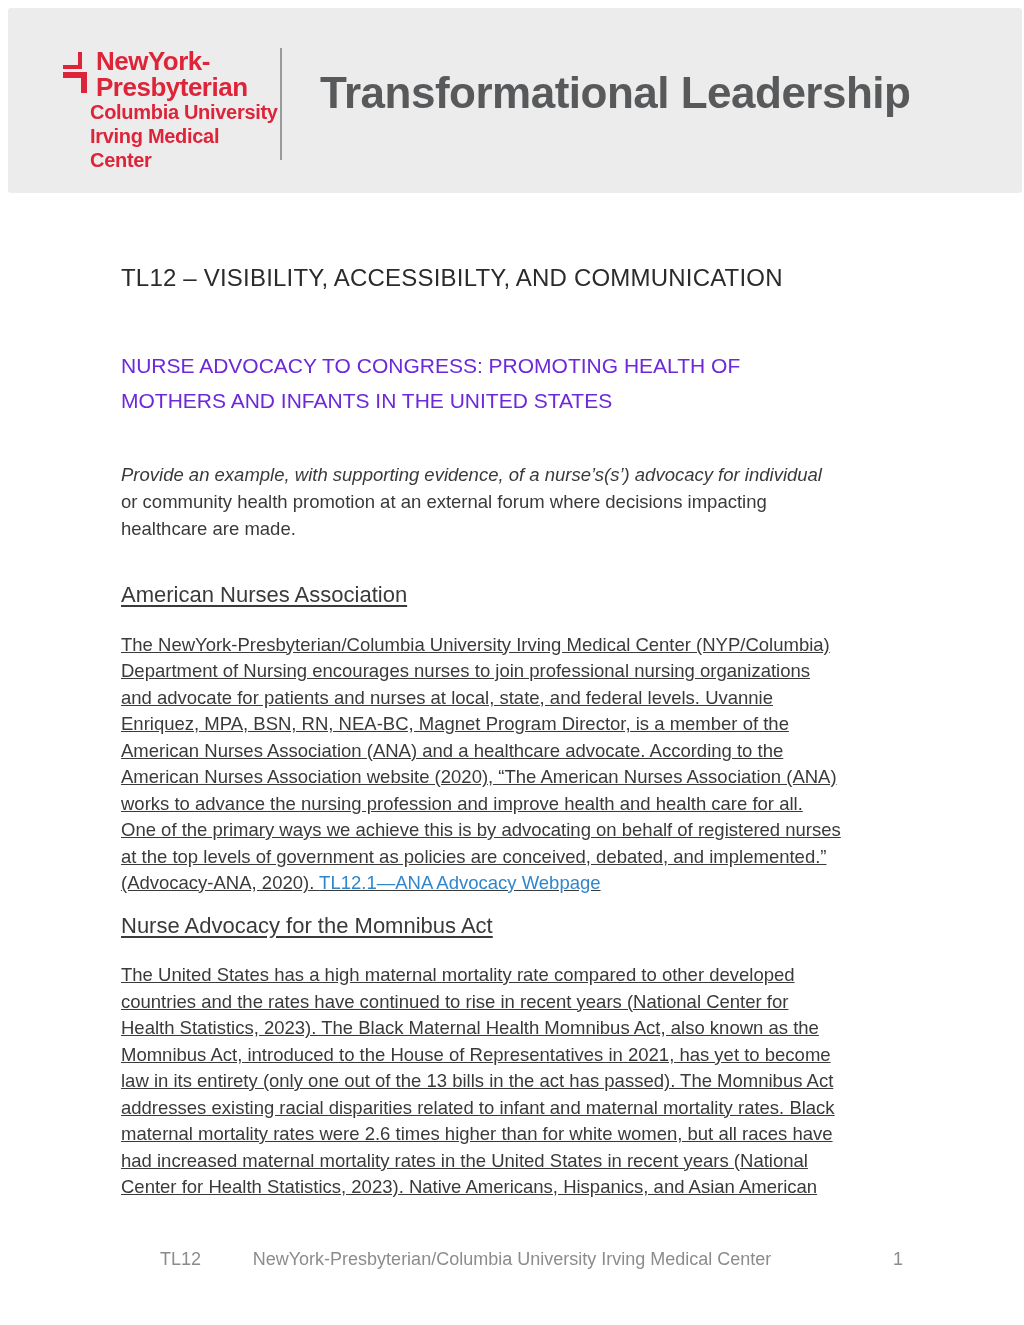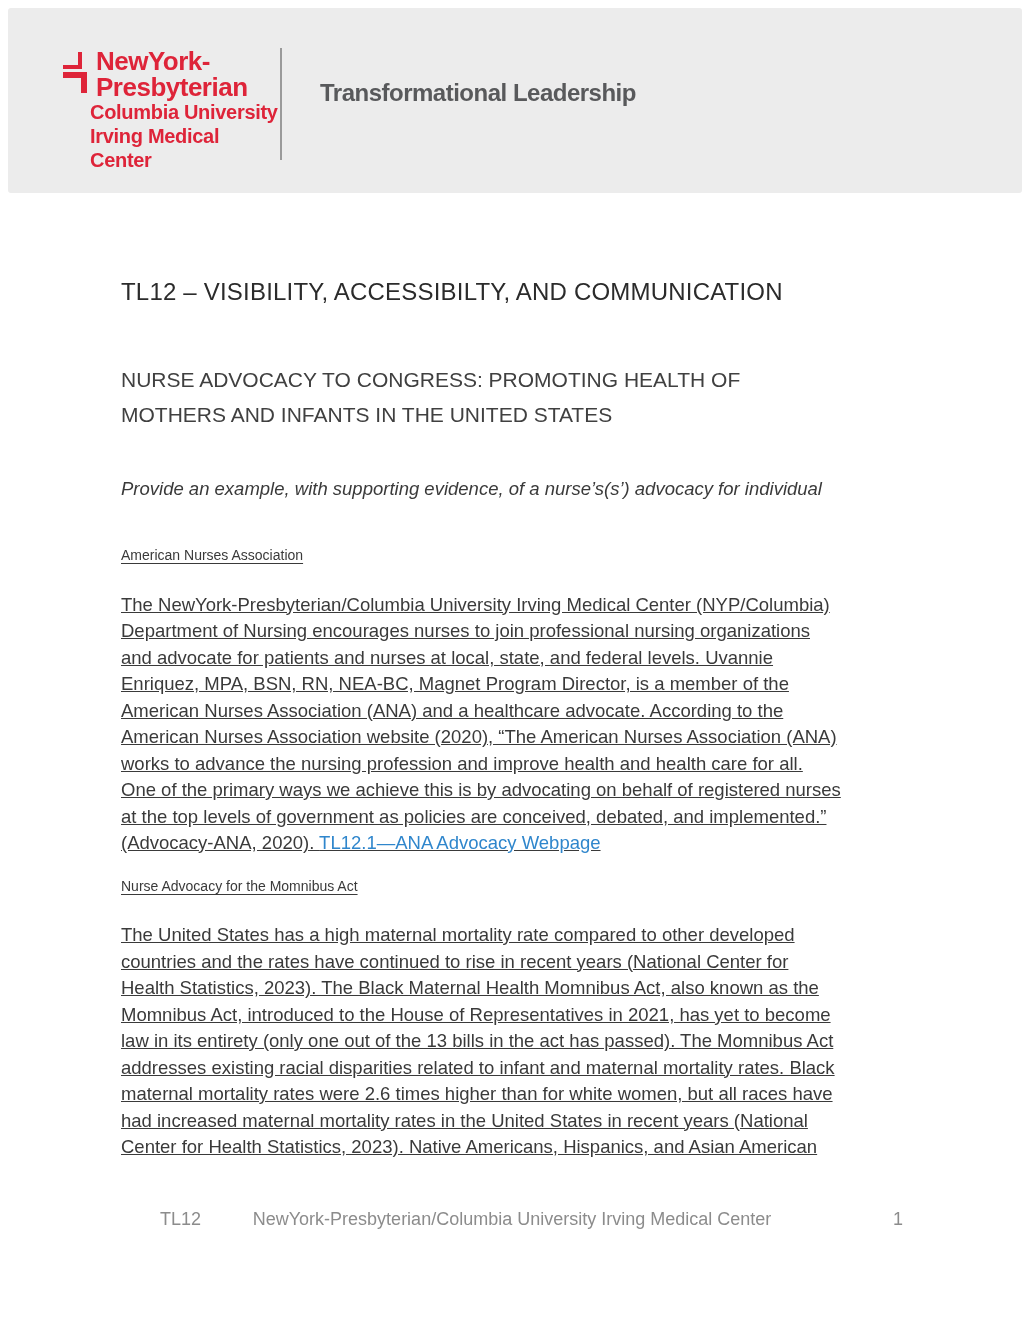--- a/index.html
+++ b/index.html
@@ -25,33 +25,33 @@
   .logo{padding:40px 0 0 55px;width:272px;box-sizing:border-box;}
   .lockup{display:flex;align-items:flex-start;}
   .marks{margin-top:4px;margin-right:9px;}
   .mark-top{width:15px;height:13px;border-right:4px solid var(--brand-red);border-bottom:4px solid var(--brand-red);}
   .mark-bottom{width:18px;height:15px;border-top:6px solid var(--brand-red);border-right:6px solid var(--brand-red);margin-top:3px;}
   .wordmark{color:var(--brand-red);font-weight:bold;font-size:26px;line-height:26px;letter-spacing:-0.5px;}
   .logo-sub{color:var(--brand-red);font-weight:bold;font-size:20px;line-height:24px;margin-left:27px;letter-spacing:-0.3px;}
   .divider{width:2px;height:112px;background:var(--divider-gray);margin-top:40px;}
   .band-title{
     margin:0 0 0 38px;align-self:center;transform:translateY(-8px);
-    font-size:24px;font-weight:bold;color:var(--title-gray);letter-spacing:-0.5px;
+    font-size:44px;font-weight:bold;color:var(--title-gray);letter-spacing:-0.5px;
   }
   
   .content{
     width:805px;margin-left:121px;padding-top:70px;
-    font-size:18.5px;line-height:26.5px;margin-top:14px;
+    font-size:18.5px;line-height:26.5px;
   }
   .doc-title{margin:0;font-size:24px;line-height:30px;font-weight:normal;color:#2b2b2b;letter-spacing:0.2px;white-space:pre-line;}
-  .doc-subtitle{margin:55px 0 0;font-size:21px;line-height:35px;font-weight:normal;color:#404040;white-space:pre-line;}
+  .doc-subtitle{margin:55px 0 0;font-size:21px;line-height:35px;font-weight:normal;color:#6d28d9;white-space:pre-line;}
   .prompt{margin:43px 0 0;line-height:27px;white-space:pre-line;}
   .prompt em{font-style:italic;}
   .prompt .roman{display:block;font-style:normal;}
-  .section-heading{margin:40px 0 0;font-size:14px;font-weight:normal;text-decoration:underline;text-underline-offset:3px;color:var(--body-ink);}
+  .section-heading{margin:40px 0 0;font-size:22px;font-weight:normal;text-decoration:underline;text-underline-offset:3px;color:var(--body-ink);}
   .section-heading.second{margin-top:16px;text-decoration:underline;}
   .para{margin:23px 0 0;white-space:pre-line;text-decoration:underline;}
   .doc-link{color:var(--link-blue);text-decoration:none;cursor:pointer;}
   
   .footer{
     width:782px;margin:48px 0 0 121px;display:flex;align-items:baseline;
     color:var(--footer-gray);font-size:18px;
   }
   .footer .doc-id{width:80px;text-align:right;}
   .footer .org{flex:1;text-align:center;}
@@ -82,21 +82,22 @@
     <div class="divider"></div>
     <h1 class="band-title">Transformational Leadership</h1>
   </header>
 
   <main class="content">
     <h2 class="doc-title">TL12 – VISIBILITY, ACCESSIBILTY, AND COMMUNICATION</h2>
 
     <h3 class="doc-subtitle">NURSE ADVOCACY TO CONGRESS: PROMOTING HEALTH OF
 MOTHERS AND INFANTS IN THE UNITED STATES</h3>
 
-    <p class="prompt"><em>Provide an example, with supporting evidence, of a nurse’s(s’) advocacy for individual</em></p>
+    <p class="prompt"><em>Provide an example, with supporting evidence, of a nurse’s(s’) advocacy for individual</em><span class="roman">or community health promotion at an external forum where decisions impacting
+healthcare are made.</span></p>
 
     <h4 class="section-heading">American Nurses Association</h4>
     <p class="para"><span>The NewYork-Presbyterian/Columbia University Irving Medical Center (NYP/Columbia)
 Department of Nursing encourages nurses to join professional nursing organizations
 and advocate for patients and nurses at local, state, and federal levels. Uvannie
 Enriquez, MPA, BSN, RN, NEA-BC, Magnet Program Director, is a member of the
 American Nurses Association (ANA) and a healthcare advocate. According to the
 American Nurses Association website (2020), “The American Nurses Association (ANA)
 works to advance the nursing profession and improve health and health care for all.
 One of the primary ways we achieve this is by advocating on behalf of registered nurses

